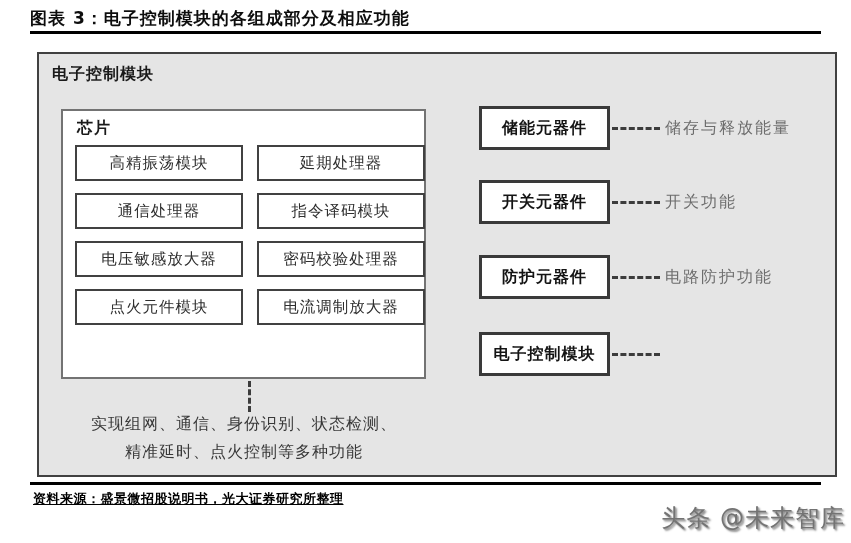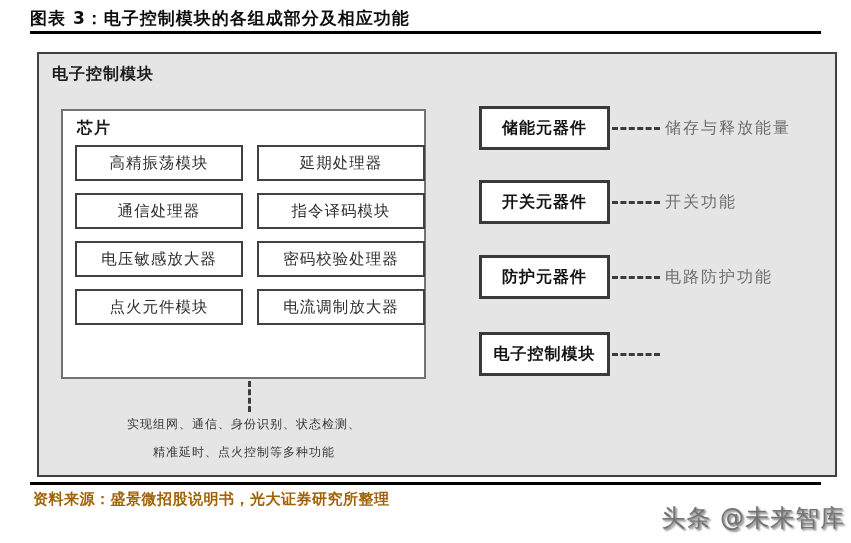--- a/index.html
+++ b/index.html
@@ -50,21 +50,21 @@
     display: flex; align-items: center; justify-content: center;
     font-size: 15.5px; color: #2e2e2e; letter-spacing: 1px; white-space: nowrap;
   }
 
   .drop-dash {
     position: absolute; left: 209px; top: 327px;
     height: 31px; width: 0; border-left: 3px dashed #3c3c3c;
   }
   .chip-note {
     position: absolute; left: 10px; top: 356px; width: 390px;
-    text-align: center; font-size: 12px; color: #383838;
+    text-align: center; font-size: 16px; color: #383838;
     line-height: 28px; letter-spacing: 1px; white-space: nowrap;
   }
 
   .comp-box {
     position: absolute; left: 440px; width: 131px; height: 44px;
     border: 3px solid #3a3a3a; background: #fff;
     display: flex; align-items: center; justify-content: center;
     font-size: 16px; font-weight: bold; color: #141414;
     letter-spacing: 1px; white-space: nowrap;
   }
@@ -76,22 +76,23 @@
     position: absolute; left: 626px;
     font-size: 16px; color: #6d6d6d; letter-spacing: 2px; white-space: nowrap;
   }
 
   .footer-rule {
     position: absolute; left: 30px; top: 482px;
     width: 791px; height: 3px; background: #000;
   }
   .source-line {
     position: absolute; left: 33px; top: 490px;
-    font-size: 15px; font-weight: bold; color: #a16207; letter-spacing: 0.5px;
+    font-size: 13px; font-weight: bold; color: #000000; letter-spacing: 0.5px;
     white-space: nowrap;
+    text-decoration: underline;
   }
   .watermark {
     position: absolute; right: 6px; top: 502px;
     font-size: 24px; font-weight: normal; color: #737373;
     letter-spacing: 1px; white-space: nowrap;
     text-shadow: 2px 2px 2px #8f8f8f, 1px 1px 1px #a8a8a8;
   }
 </style>
 </head>
 <body>

